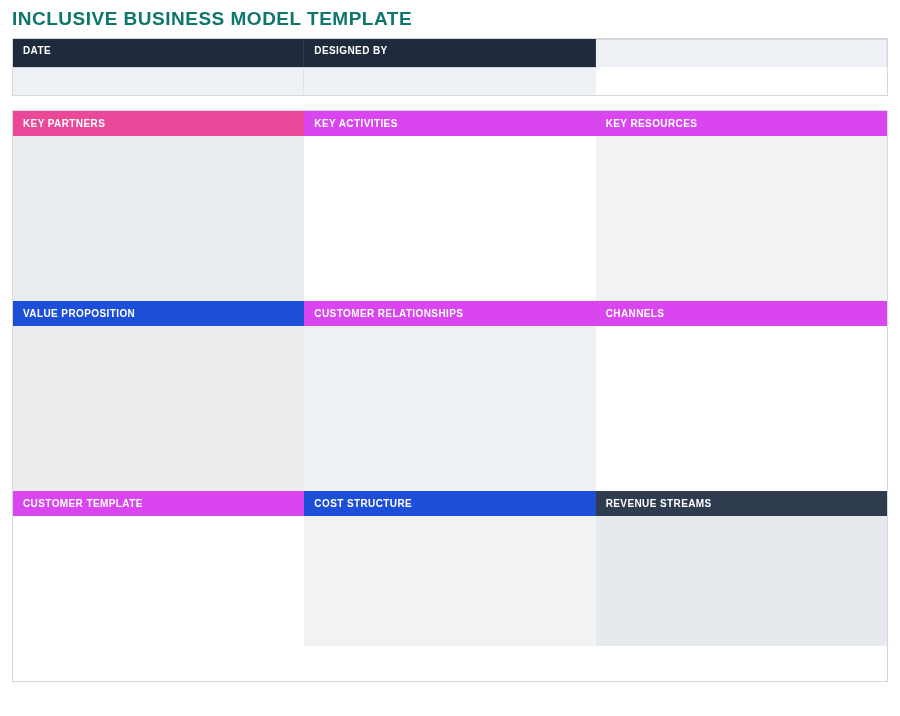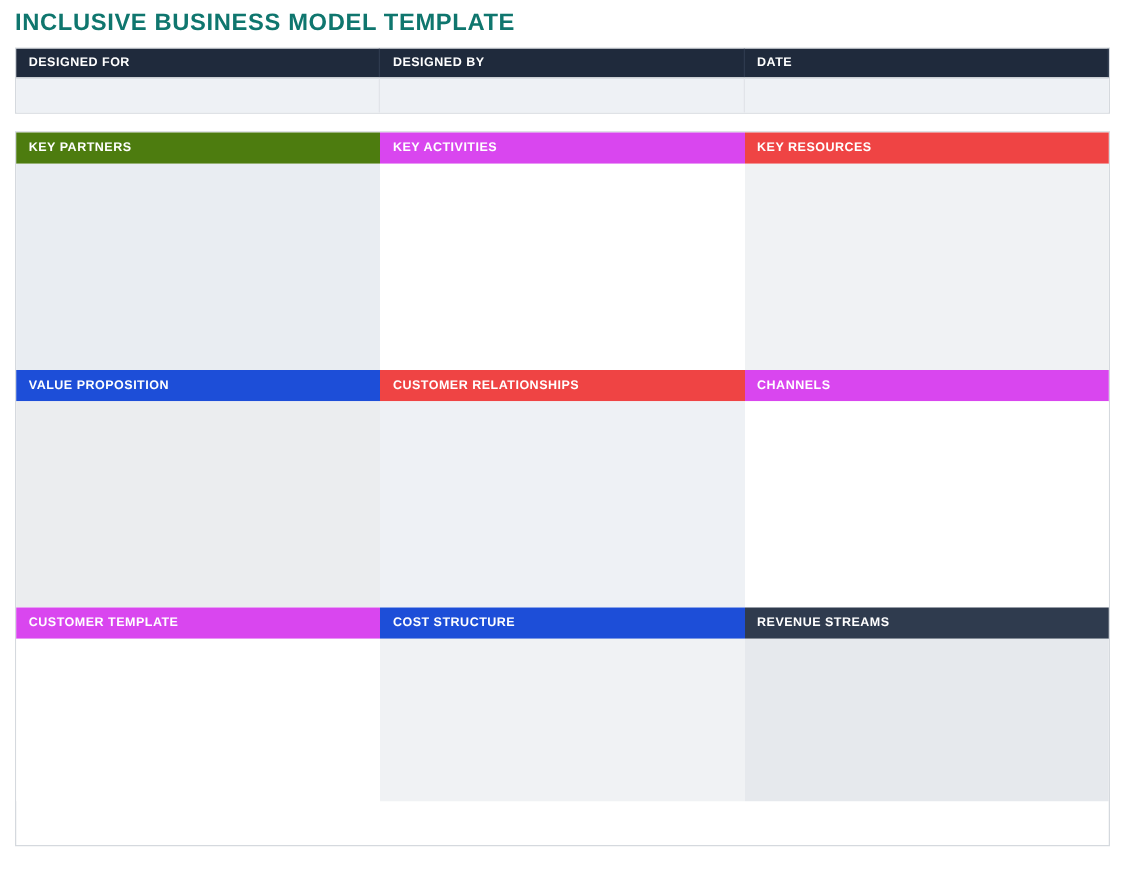--- a/index.html
+++ b/index.html
@@ -56,41 +56,40 @@
     font-weight: 700;
     letter-spacing: 0.4px;
     padding: 7px 10px;
   }
   .sec-body {
     height: 165px;
     padding: 8px;
     font-size: 11px;
     color: #333;
   }
-  .bg-slate   { background: #4d7c0f; }
+  .bg-slate   { background: #ec4899; }
   .bg-steel   { background: #d946ef; }
-  .bg-gray    { background: #ef4444; }
+  .bg-gray    { background: #d946ef; }
   .bg-dark    { background: #1d4ed8; }
   .bg-navy    { background: #2f3b4e; }
   .body-pale  { background: #e9edf2; }
   .body-white { background: #ffffff; }
   .body-light { background: #f0f2f4; }
   .body-mist  { background: #eef1f5; }
   .body-gray  { background: #ebedef; }
   .body-alt   { background: #e6e9ed; }
 </style>
 </head>
 <body>
 
 <div class="title">INCLUSIVE BUSINESS MODEL TEMPLATE</div>
 
 <div class="meta-table">
-  <div class="meta-header">DESIGNED FOR</div>
+  <div class="meta-header">DATE</div>
   <div class="meta-header">DESIGNED BY</div>
-  <div class="meta-header">DATE</div>
   <div class="meta-cell"></div>
   <div class="meta-cell"></div>
   <div class="meta-cell"></div>
 </div>
 
 <div class="canvas">
 
   <div class="sec-header bg-slate">KEY PARTNERS</div>
   <div class="sec-header bg-steel">KEY ACTIVITIES</div>
   <div class="sec-header bg-gray">KEY RESOURCES</div>

